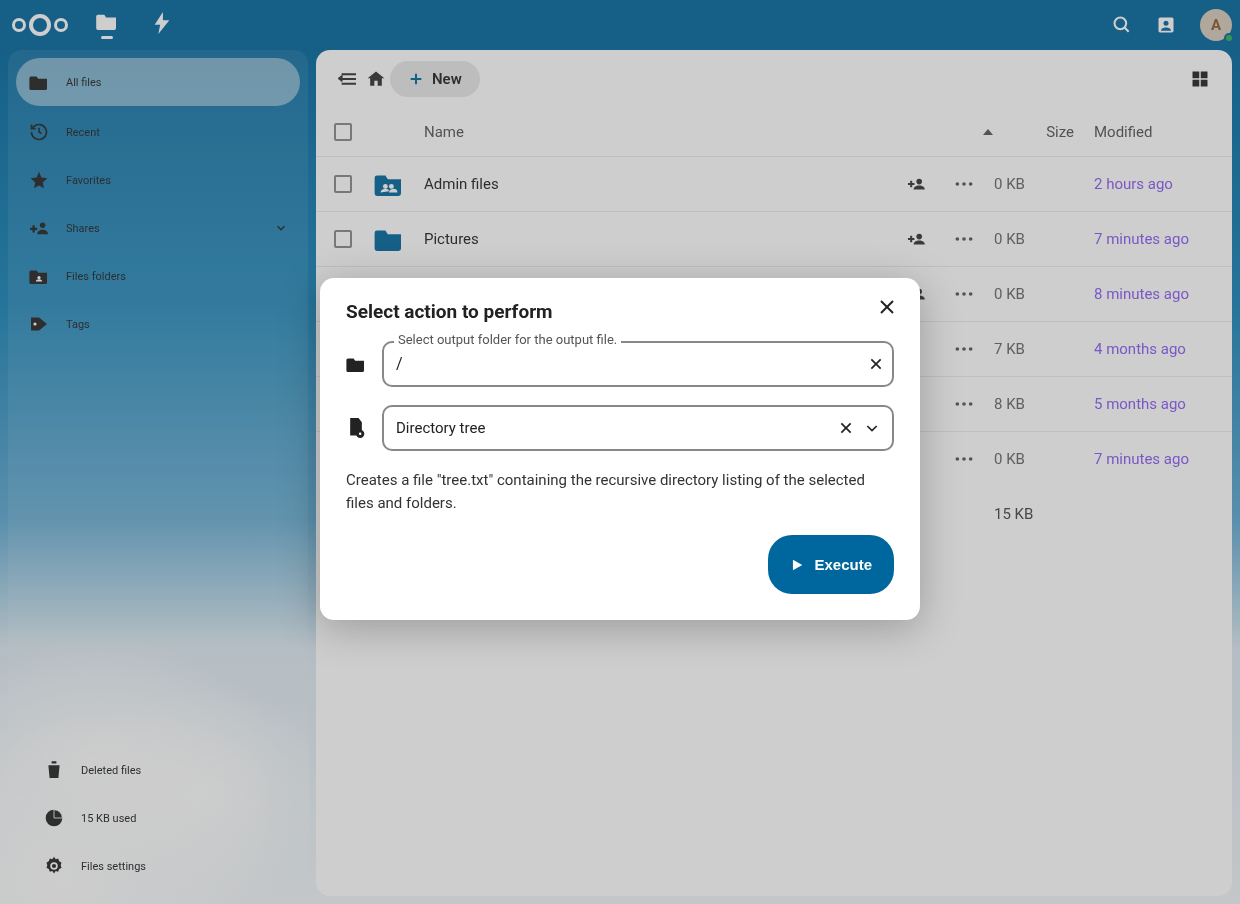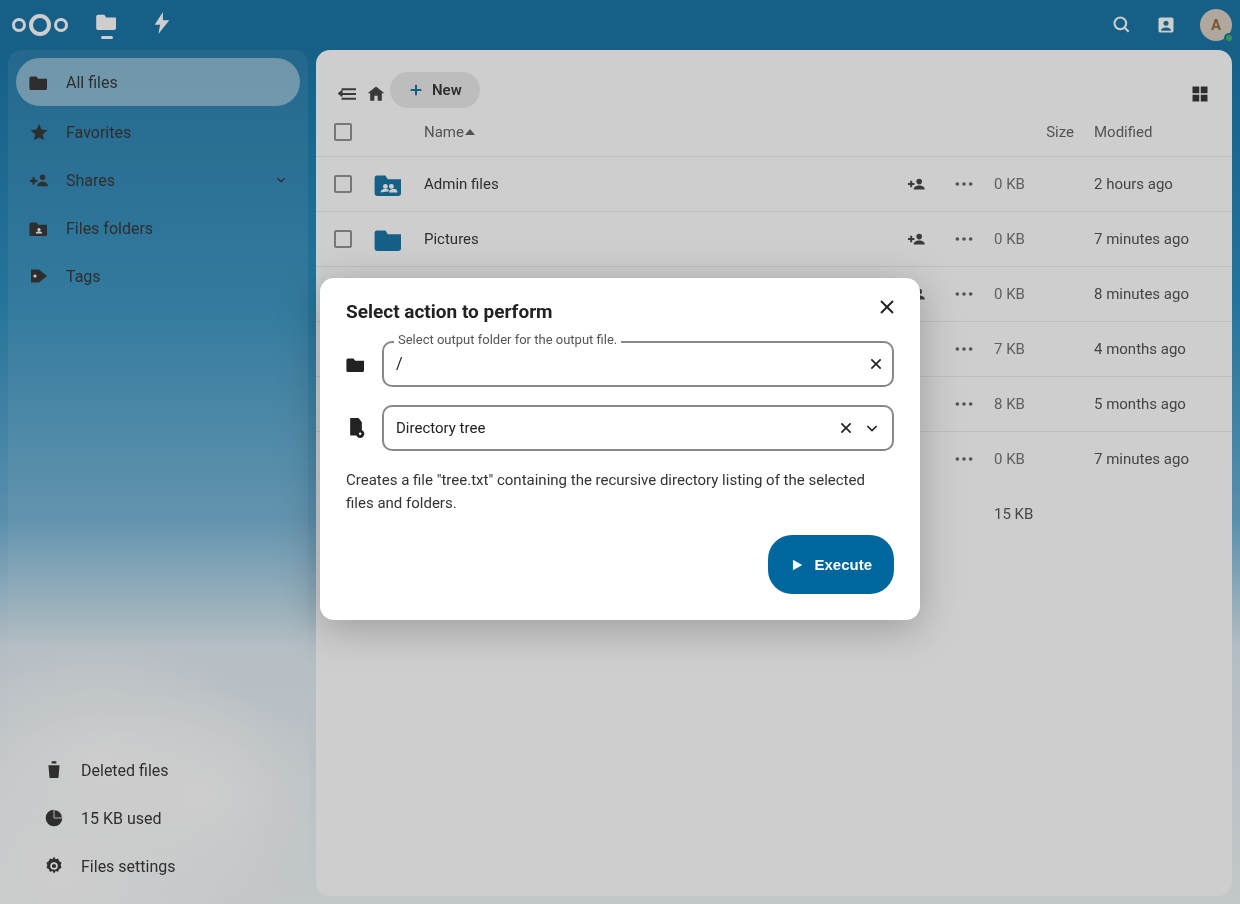--- a/index.html
+++ b/index.html
@@ -11,45 +11,45 @@
 .appicons { display: flex; margin-left: 28px; gap: 36px; }
 .appicon { color: #fff; cursor: pointer; display:flex; flex-direction:column; align-items:center; }
 .appicon-underline { width: 12px; height: 3px; background: #fff; border-radius: 2px; margin-top: 6px; }
 .top-right { margin-left: auto; display: flex; align-items: center; gap: 24px; }
 .avatar { width: 32px; height: 32px; border-radius: 50%; background: #d6c9bb; color: #8a5a2e; display:flex; align-items:center; justify-content:center; font-weight:bold; font-size: 15px; position: relative; }
 .avatar-dot { position: absolute; bottom: -2px; right: -2px; width: 10px; height: 10px; background: #2fb14f; border: 2px solid #00679e; border-radius: 50%; }
 .main { display: flex; height: 854px; background: linear-gradient(180deg,#00679e 0%, #1783b8 30%, #5ea8d0 55%, #dbe8f0 70%, #f0f5f8 100%); }
 .cloud { position: absolute; left: 0; bottom: 0; width: 310px; height: 470px; background: radial-gradient(ellipse 260px 180px at 100px 330px, rgba(255,255,255,0.95), rgba(255,255,255,0) 70%), radial-gradient(ellipse 200px 150px at 200px 360px, rgba(255,255,255,0.9), rgba(255,255,255,0) 70%), radial-gradient(ellipse 320px 220px at 60px 440px, rgba(255,255,255,0.95), rgba(255,255,255,0) 70%); pointer-events:none;}
 .sidebar { width: 300px; padding: 6px 0; margin: 0 8px 8px; border-radius: 14px; background: rgba(255,255,255,0.08); position: relative; }
 .nav { list-style: none; }
-.nav-item { display: flex; align-items: center; height: 48px; padding: 0 20px; color: #222; font-size: 16px; cursor: pointer; position: relative; }
+.nav-item { display: flex; align-items: center; height: 48px; padding: 0 20px; color: #222; font-size: 11px; cursor: pointer; position: relative; }
 .nav-item .icon { width: 22px; height: 22px; margin-right: 16px; display:flex; align-items:center; justify-content:center; }
 .nav-item.all { background: rgba(255,255,255,0.45); border-radius: 24px; margin: 2px 8px; padding: 0 12px; }
 .chevron { margin-left: auto; }
 .sidebar-bottom { position: absolute; bottom: 6px; left: 15px; right: 0; }
 .content { flex: 1; background: #fff; margin: 0 8px 8px 0; border-radius: 14px 14px 14px 14px; overflow: hidden; }
-.toolbar { height: 58px; display: flex; align-items: flex-end; padding: 0 18px; }
+.toolbar { height: 58px; display: flex; align-items: center; padding: 0 18px; }
 .toolbar .iconbtn { width: 28px; height: 28px; display:flex; align-items:center; justify-content:center; cursor:pointer; color:#333; }
 .new-btn { display: flex; align-items: center; gap: 8px; background: #e8e8e8; padding: 9px 18px; border-radius: 22px; font-weight: 600; color: #222; cursor: pointer; font-size: 15px;}
 .grid-toggle { margin-left: auto; }
 .table-header { display: flex; align-items: center; height: 48px; padding: 0 18px; color: #555; font-size: 15px; }
 .th-check { width: 40px; display:flex; align-items:center;}
 .th-icon { width: 50px; }
-.th-name { flex: 1; display:flex; align-items:center; gap:0;}
+.th-name { flex: 1; display:flex; align-items:center; gap:0;justify-content:space-between;}
 .th-size { width: 80px; text-align: right; }
 .th-mod { width: 140px; padding-left: 20px; }
 .row { display: flex; align-items: center; height: 55px; padding: 0 18px; border-top: 1px solid #eaeaea; }
 .r-check { width: 40px; display:flex;}
 .checkbox { width: 18px; height: 18px; border: 2px solid #888; border-radius: 2px; }
 .r-icon { width: 50px; }
 .folder-icon { color: #00679e; }
 .r-name { flex: 1; color: #222; font-size: 15px; }
 .r-actions { display:flex; gap: 28px; align-items:center; color:#555; padding-right: 20px;}
 .r-size { width: 80px; text-align: left; color: #666; font-size: 15px;}
-.r-mod { width: 140px; padding-left: 20px; color: #404040; font-size: 15px;}
+.r-mod { width: 140px; padding-left: 20px; color: #8b5cf6; font-size: 15px;}
 .summary-row { display:flex; align-items:center; height:55px; padding: 0 18px; color:#666; font-size:15px; }
 .summary-row .r-size { color:#444; }
 .overlay { position: absolute; inset: 0; background: rgba(80,80,80,0.28); display:flex; align-items:center; justify-content:center; }
 .modal { width: 600px; background: #fff; border-radius: 14px; padding: 22px 26px 26px; position: relative; box-shadow: 0 8px 40px rgba(0,0,0,0.25); margin-top: -6px;}
 .modal-title { font-size: 19px; font-weight: 700; color: #222; margin-bottom: 18px; }
 .modal-close { position: absolute; top: 14px; right: 18px; cursor: pointer; color: #333; padding:6px;}
 .field-row { display: flex; align-items: center; gap: 14px; margin-bottom: 18px; position: relative; }
 .field-row .field-icon { width: 22px; color:#333; }
 .select { flex: 1; border: 2px solid #888; border-radius: 10px; height: 46px; display:flex; align-items:center; padding: 0 12px; font-size: 15px; color:#222; position: relative;}
 .select .sel-actions { margin-left:auto; display:flex; gap:10px; color:#333;}
@@ -112,20 +112,30 @@
       <li class="nav-item all">
         <span class="icon">
             <svg width="20" height="16" viewBox="0 0 24 20" fill="#222">
               <path d="M2 3h7l2 3h11v12a2 2 0 0 1-2 2H2a2 2 0 0 1-2-2V5a2 2 0 0 1 2-2z"></path>
             </svg>
           </span>
         <span>All files</span>
       </li>
       <li class="nav-item">
         <span class="icon">
+            <svg width="20" height="20" viewBox="0 0 24 24" fill="none" stroke="#222" stroke-width="2">
+              <path d="M3 12a9 9 0 1 0 3-6.7L3 8"></path>
+              <polyline points="3 3 3 8 8 8"></polyline>
+              <polyline points="12 7 12 12 15 14"></polyline>
+            </svg>
+          </span>
+        <span>Recent</span>
+      </li>
+      <li class="nav-item">
+        <span class="icon">
             <svg width="20" height="20" viewBox="0 0 24 24" fill="#222">
               <path d="M12 2l2.9 6.9L22 10l-5.5 5 1.6 7L12 18.5 5.9 22l1.6-7L2 10l7.1-1.1z"></path>
             </svg>
           </span>
         <span>Favorites</span>
       </li>
       <li class="nav-item">
         <span class="icon">
             <svg width="22" height="18" viewBox="0 0 24 20" fill="#222">
               <circle cx="16" cy="7" r="3"></circle>

